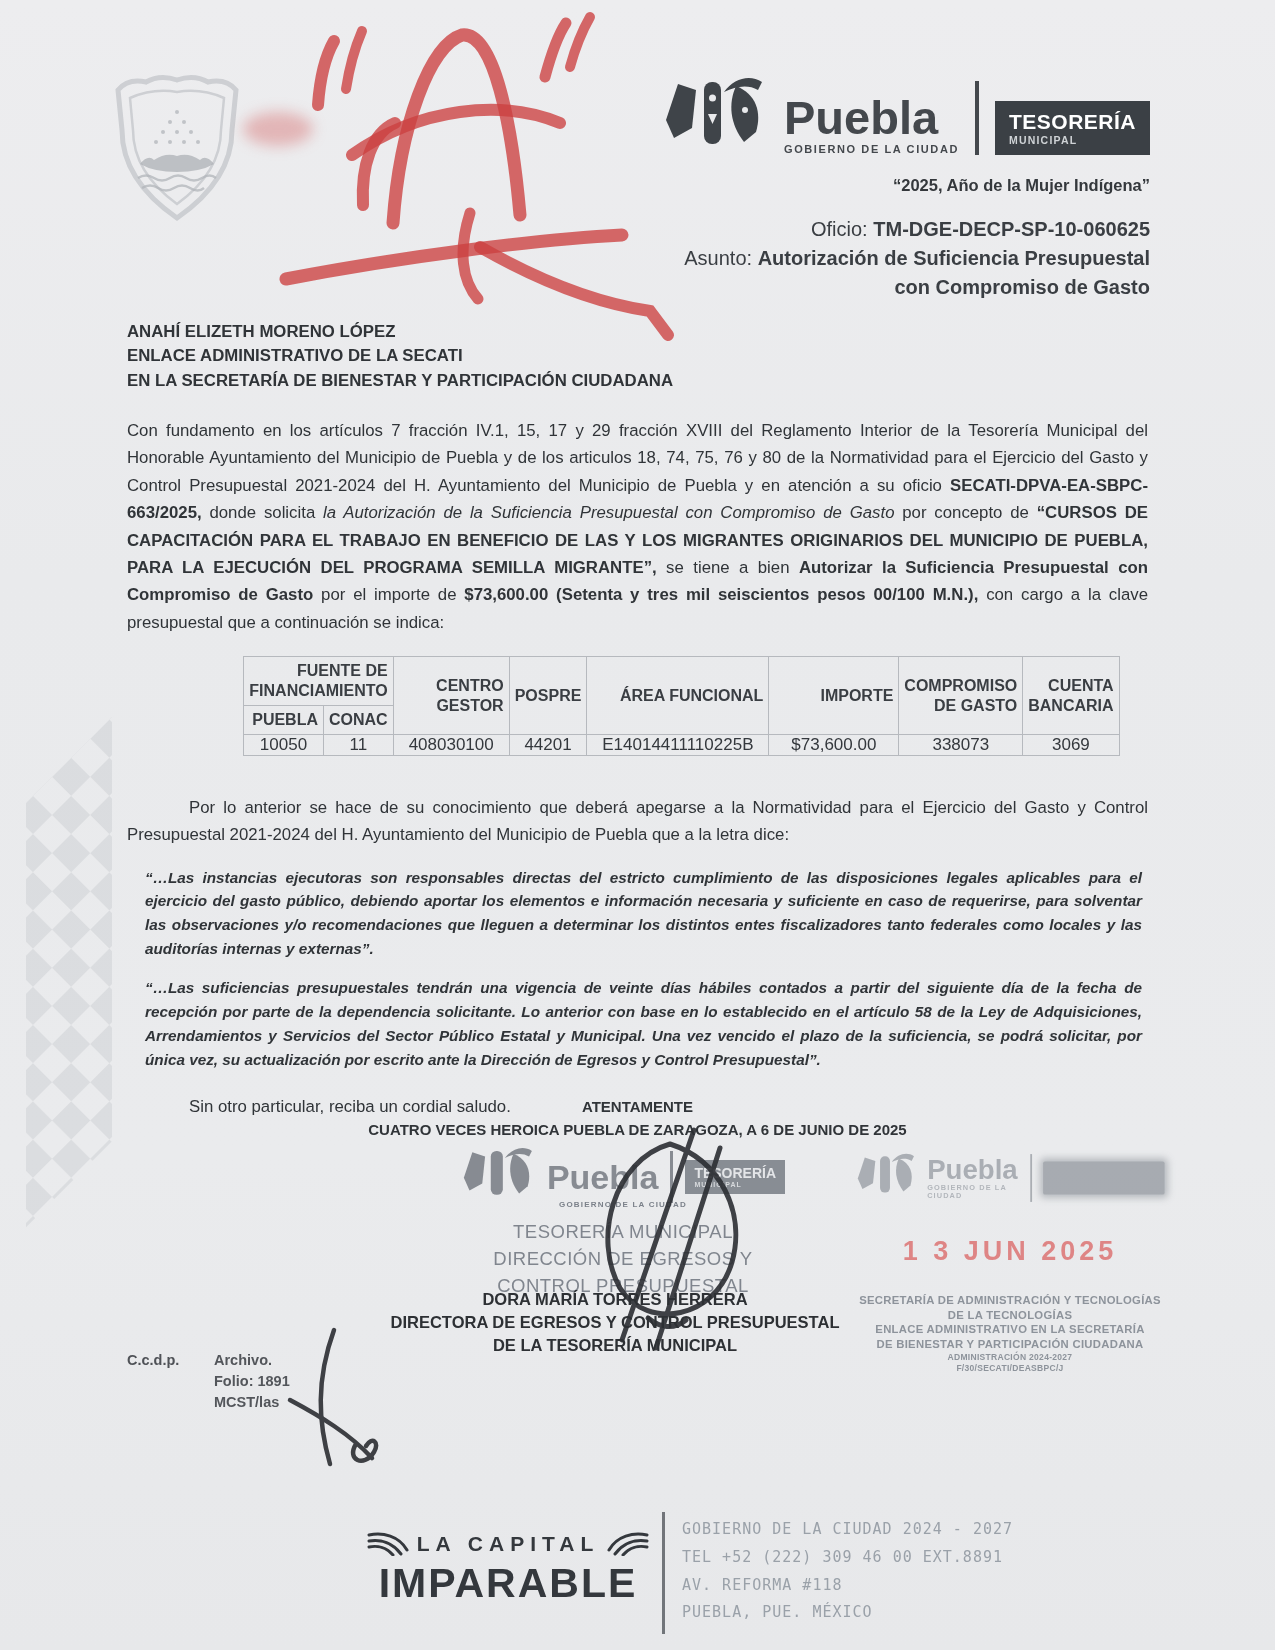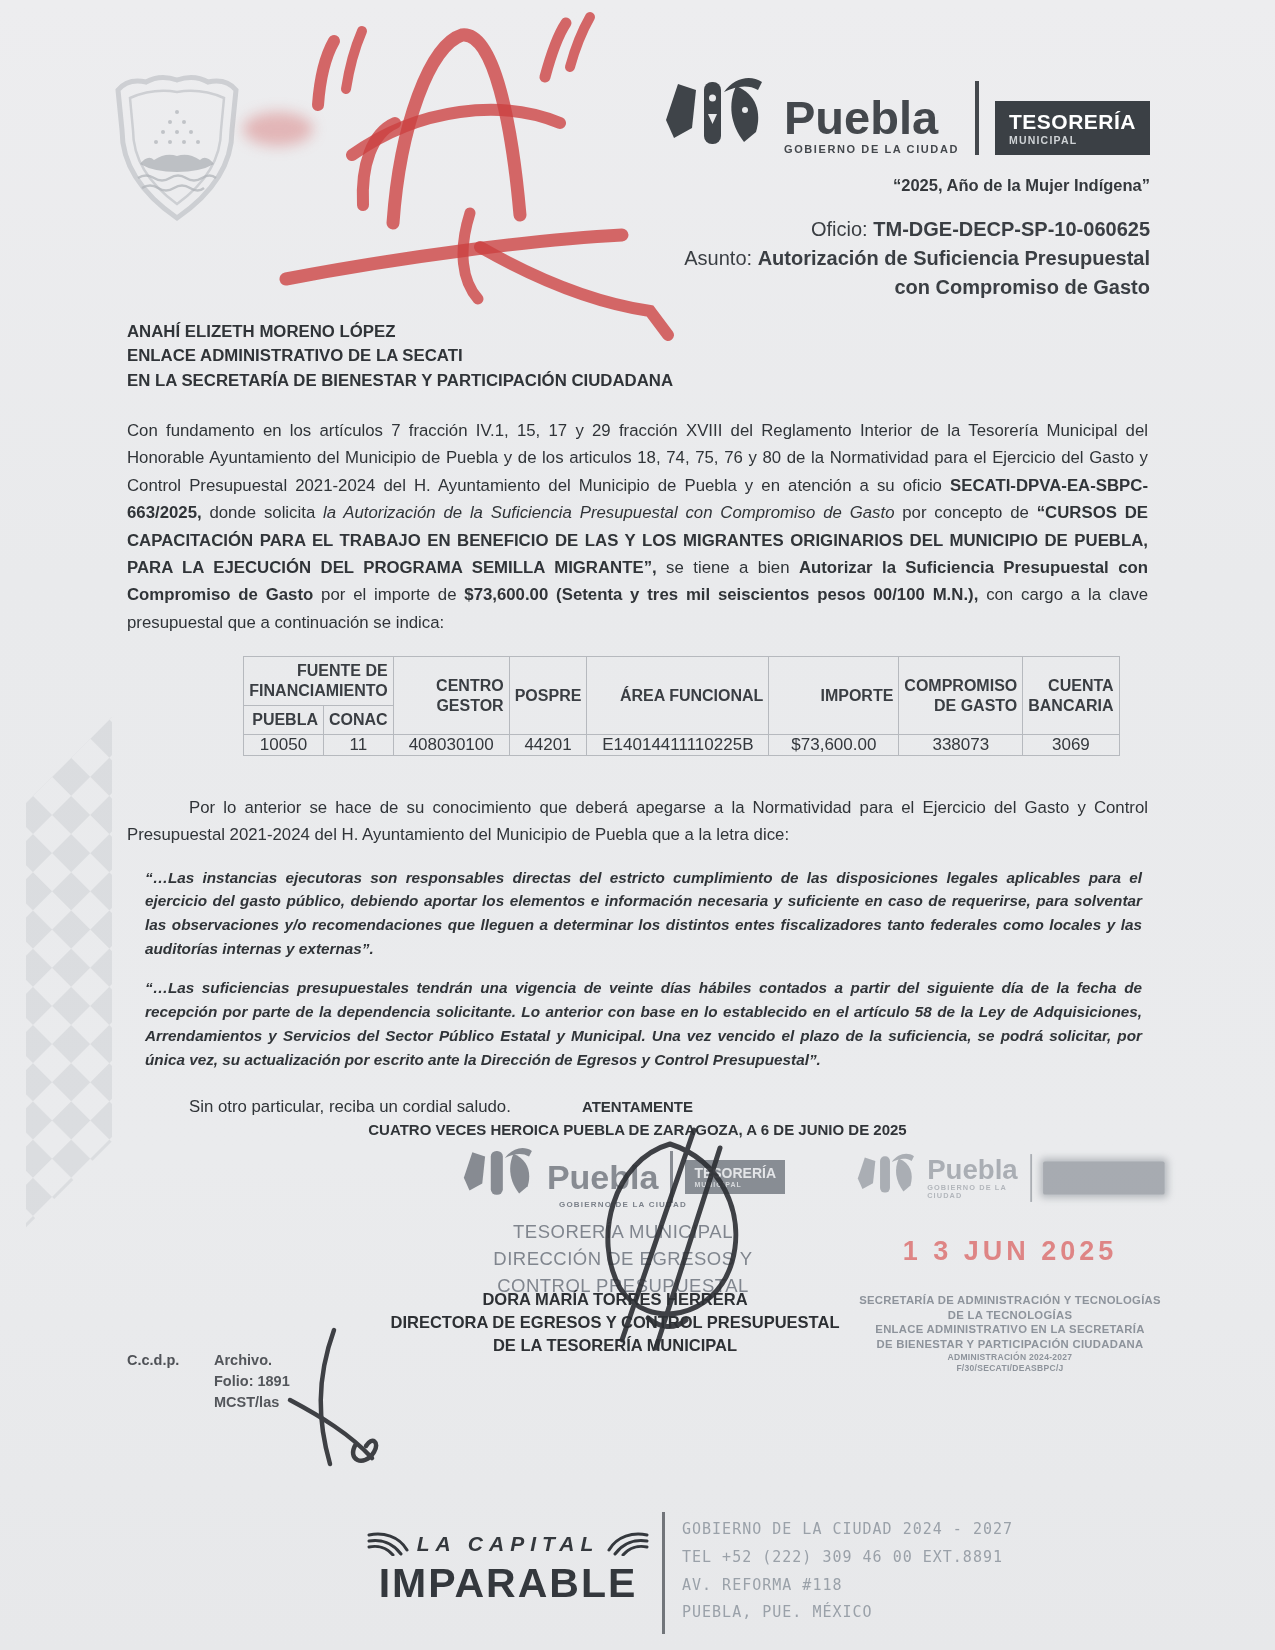--- a/index.html
+++ b/index.html
@@ -74,21 +74,21 @@
   .date-stamp{margin-top:30px;font-size:27px;font-weight:700;letter-spacing:4px;color:#dd7474;opacity:.85;}
   .stamp-right-lines{margin-top:26px;color:#8d939b;line-height:1.3;}
   .stamp-right-lines .lg{font-size:11.3px;font-weight:600;letter-spacing:.3px;}
   .stamp-right-lines .sm{font-size:8.5px;font-weight:600;letter-spacing:.3px;}
   
   .ccdp-label{position:absolute;left:127px;top:1352px;font-size:14.5px;font-weight:700;color:#4f5257;}
   .ccdp-lines{position:absolute;left:214px;top:1350px;font-size:14.5px;font-weight:600;color:#53565b;line-height:1.45;}
   .sig-small{position:absolute;left:272px;top:1326px;}
   
   .footer-logo{position:absolute;left:352px;top:1528px;width:312px;text-align:center;color:#34383d;}
-  .capital-row{display:flex;align-items:center;justify-content:center;gap:8px;font-style:italic;}
+  .capital-row{display:flex;align-items:center;justify-content:center;gap:8px;}
   .capital-text{font-size:21px;font-weight:800;letter-spacing:6px;}
   .imparable{font-size:41px;font-weight:800;letter-spacing:2px;line-height:1.05;margin-top:2px;}
   .footer-divider{position:absolute;left:662px;top:1512px;width:3px;height:122px;background:#54585e;opacity:.8;}
   .footer-text{position:absolute;left:682px;top:1516px;font-family:"DejaVu Sans Mono", monospace;
     font-size:15px;line-height:1.85;color:#9aa1a9;letter-spacing:1px;white-space:nowrap;}
   .wing{display:inline-block;}
   .wing.left{transform:scaleX(-1);}
 </style>
 </head>
 <body>

